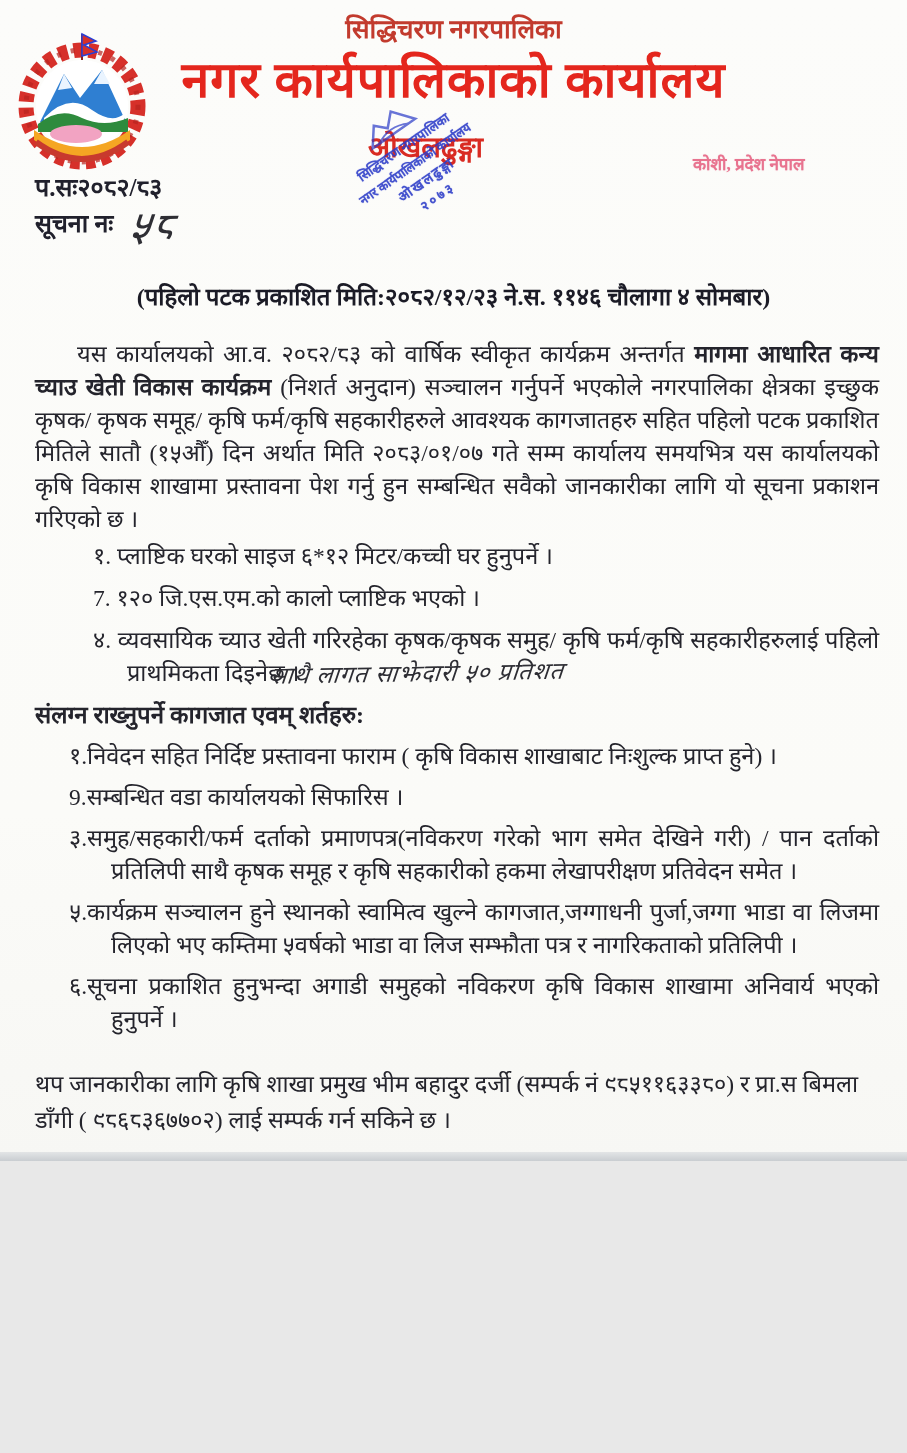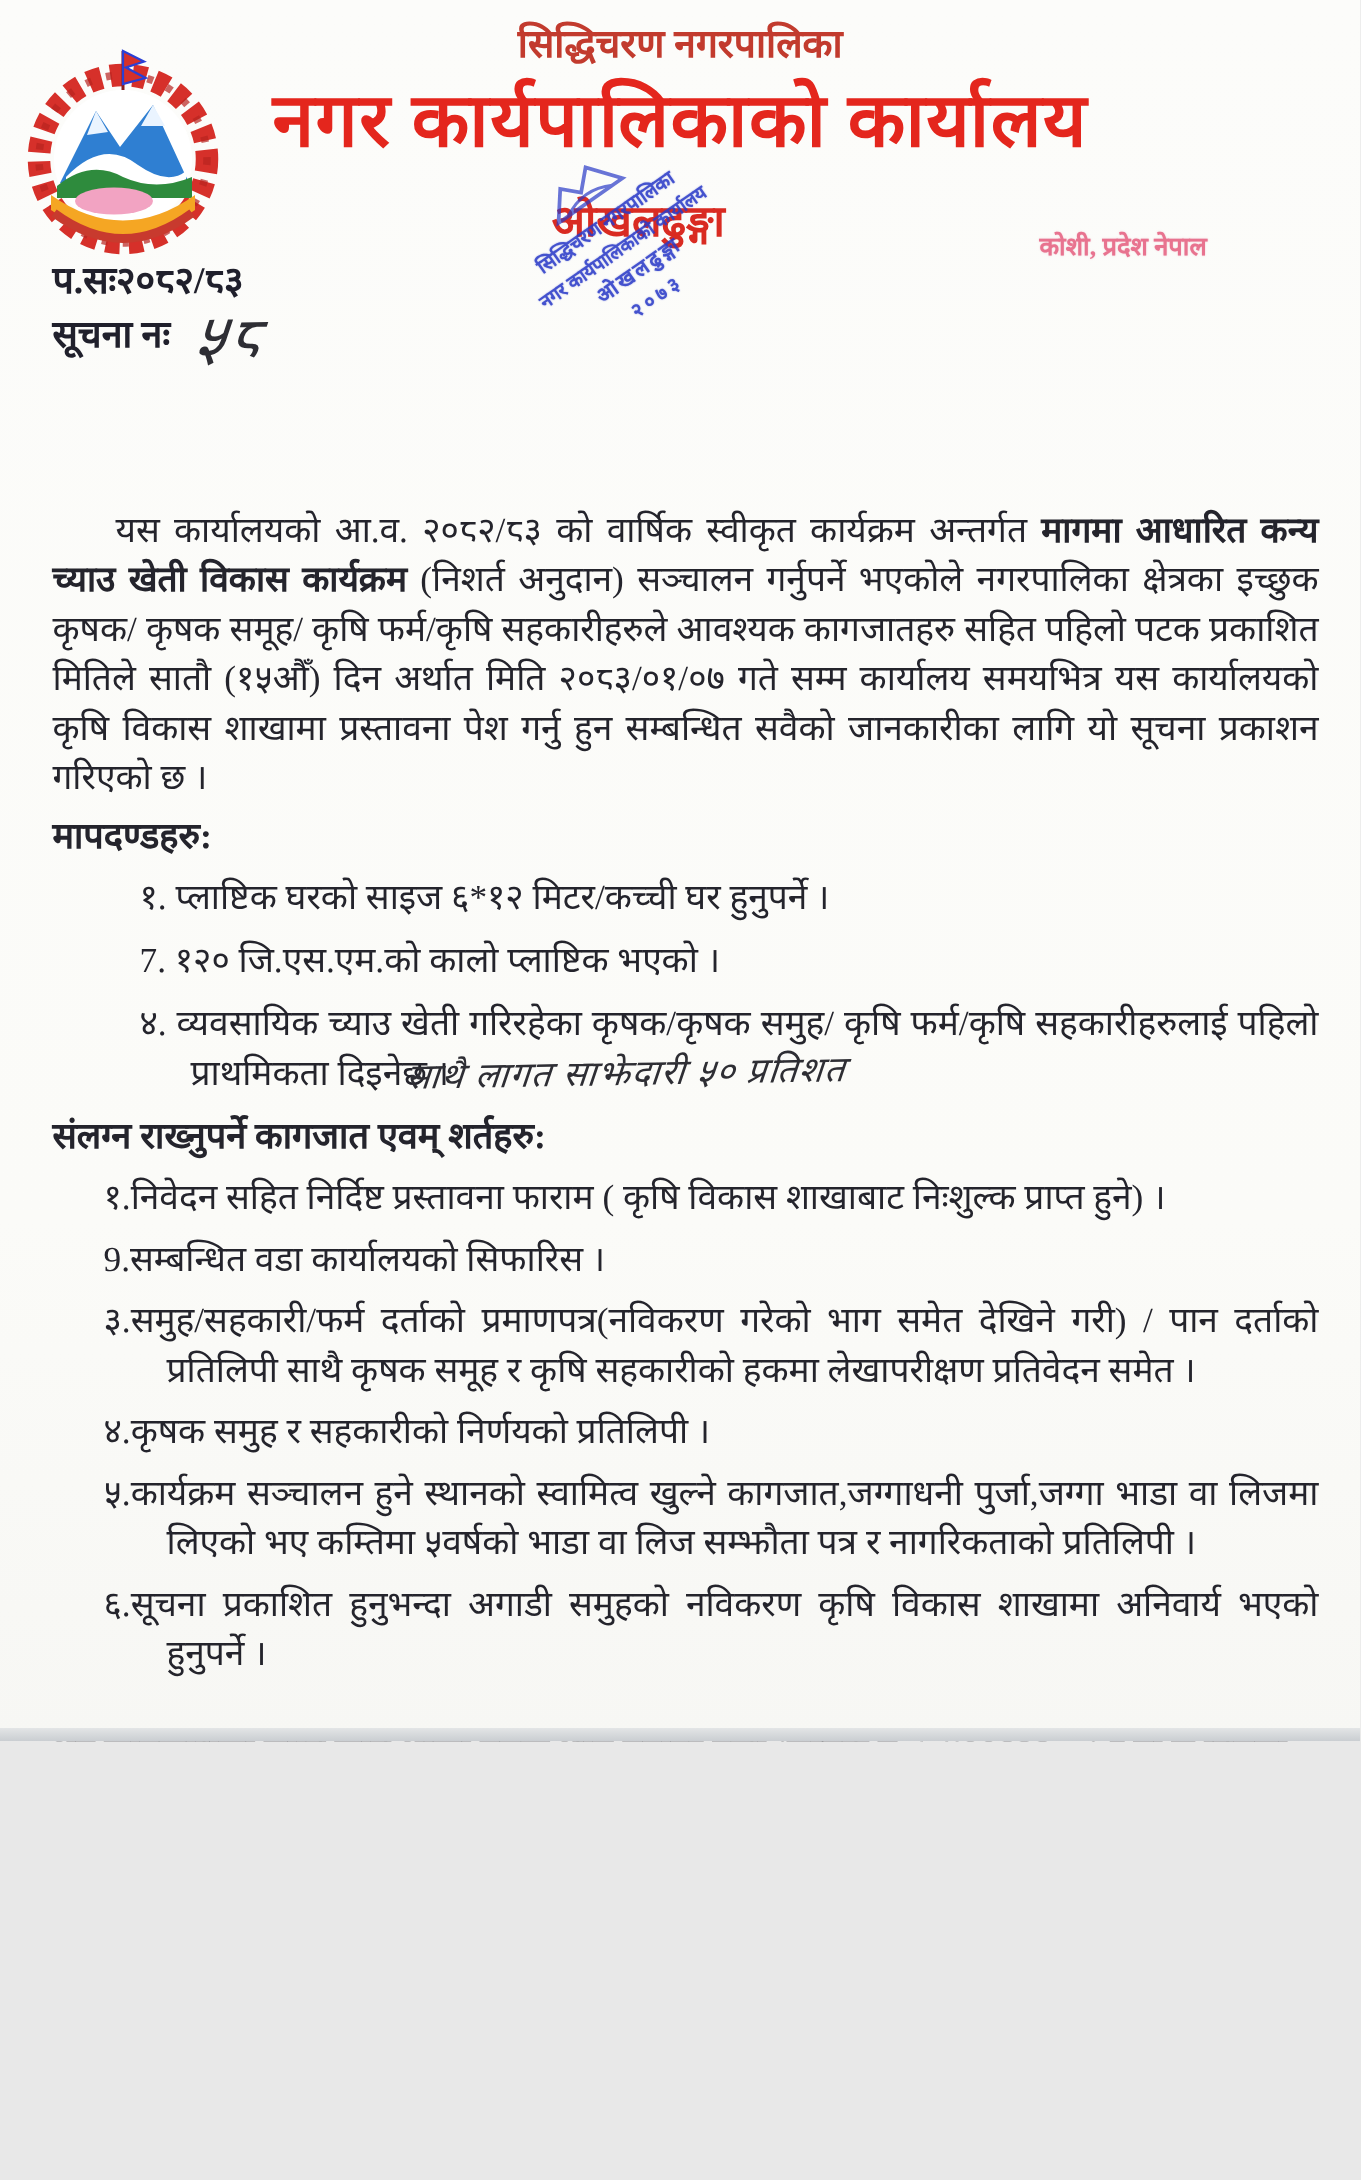--- a/index.html
+++ b/index.html
@@ -100,35 +100,34 @@
     <div class="s4">२०७३</div>
   </div>
 
   <div class="meta">
     <div>प.सः२०८२/८३</div>
     <div>
       <span>सूचना नः</span><span class="notice-no hand">५८</span>
     </div>
   </div>
 
+  <div class="center subtitle">(पहिलो पटक प्रकाशित मिति:२०८२/१२/२३ ने.स. ११४६ चौलागा ४ सोमबार)</div>
 
   <div class="content">
 
     <p class="para"><span>यस कार्यालयको आ.व. २०८२/८३ को वार्षिक स्वीकृत कार्यक्रम अन्तर्गत </span><b>मागमा आधारित कन्य च्याउ खेती विकास कार्यक्रम</b><span> (निशर्त अनुदान) सञ्चालन गर्नुपर्ने भएकोले नगरपालिका क्षेत्रका इच्छुक कृषक/ कृषक समूह/ कृषि फर्म/कृषि सहकारीहरुले आवश्यक कागजातहरु सहित पहिलो पटक प्रकाशित मितिले सातौ (१५औँ) दिन अर्थात मिति २०८३/०१/०७ गते सम्म  कार्यालय समयभित्र यस कार्यालयको कृषि विकास शाखामा प्रस्तावना पेश गर्नु हुन सम्बन्धित सवैको जानकारीका लागि यो सूचना प्रकाशन गरिएको छ ।</span></p>
 
-    <div class="sec-heading">मापदण्डहरु:</div>
     <div class="li">१. प्लाष्टिक घरको साइज ६*१२ मिटर/कच्ची घर हुनुपर्ने ।</div>
     <div class="li">7. १२० जि.एस.एम.को कालो प्लाष्टिक भएको ।</div>
     <div class="li"><span>४. व्यवसायिक च्याउ खेती गरिरहेका कृषक/कृषक समुह/ कृषि फर्म/कृषि सहकारीहरुलाई पहिलो प्राथमिकता दिइनेछ ।</span> <span class="hand">साथै लागत साझेदारी ५० प्रतिशत</span></div>
 
     <div class="sec-heading">संलग्न राख्नुपर्ने कागजात एवम् शर्तहरु:</div>
     <div class="doc-li">१.निवेदन सहित निर्दिष्ट प्रस्तावना फाराम ( कृषि विकास शाखाबाट निःशुल्क प्राप्त हुने) ।</div>
     <div class="doc-li">9.सम्बन्धित वडा कार्यालयको सिफारिस ।</div>
     <div class="doc-li">३.समुह/सहकारी/फर्म दर्ताको प्रमाणपत्र(नविकरण गरेको भाग समेत देखिने गरी) / पान दर्ताको प्रतिलिपी साथै कृषक समूह र कृषि सहकारीको हकमा लेखापरीक्षण प्रतिवेदन समेत ।</div>
-    <div class="doc-li">४.कृषक समुह र सहकारीको निर्णयको प्रतिलिपी ।</div>
     <div class="doc-li">५.कार्यक्रम सञ्चालन हुने स्थानको स्वामित्व खुल्ने कागजात,जग्गाधनी पुर्जा,जग्गा भाडा वा लिजमा लिएको भए कम्तिमा ५वर्षको भाडा वा लिज सम्झौता पत्र र नागरिकताको प्रतिलिपी ।</div>
     <div class="doc-li">६.सूचना प्रकाशित हुनुभन्दा अगाडी समुहको नविकरण कृषि विकास शाखामा अनिवार्य भएको हुनुपर्ने ।</div>
 
     <p class="contact">थप जानकारीका लागि कृषि शाखा प्रमुख भीम बहादुर दर्जी (सम्पर्क नं ९८५११६३३८०) र प्रा.स बिमला डाँगी ( ९८६८३६७७०२) लाई सम्पर्क गर्न सकिने छ ।</p>
   </div>
 
   <div class="sig-block">
     <svg class="sig-svg" width="330" height="280" viewBox="0 0 330 280">
       <g fill="none" stroke="#17171c" stroke-width="3.2" stroke-linecap="round">
 

